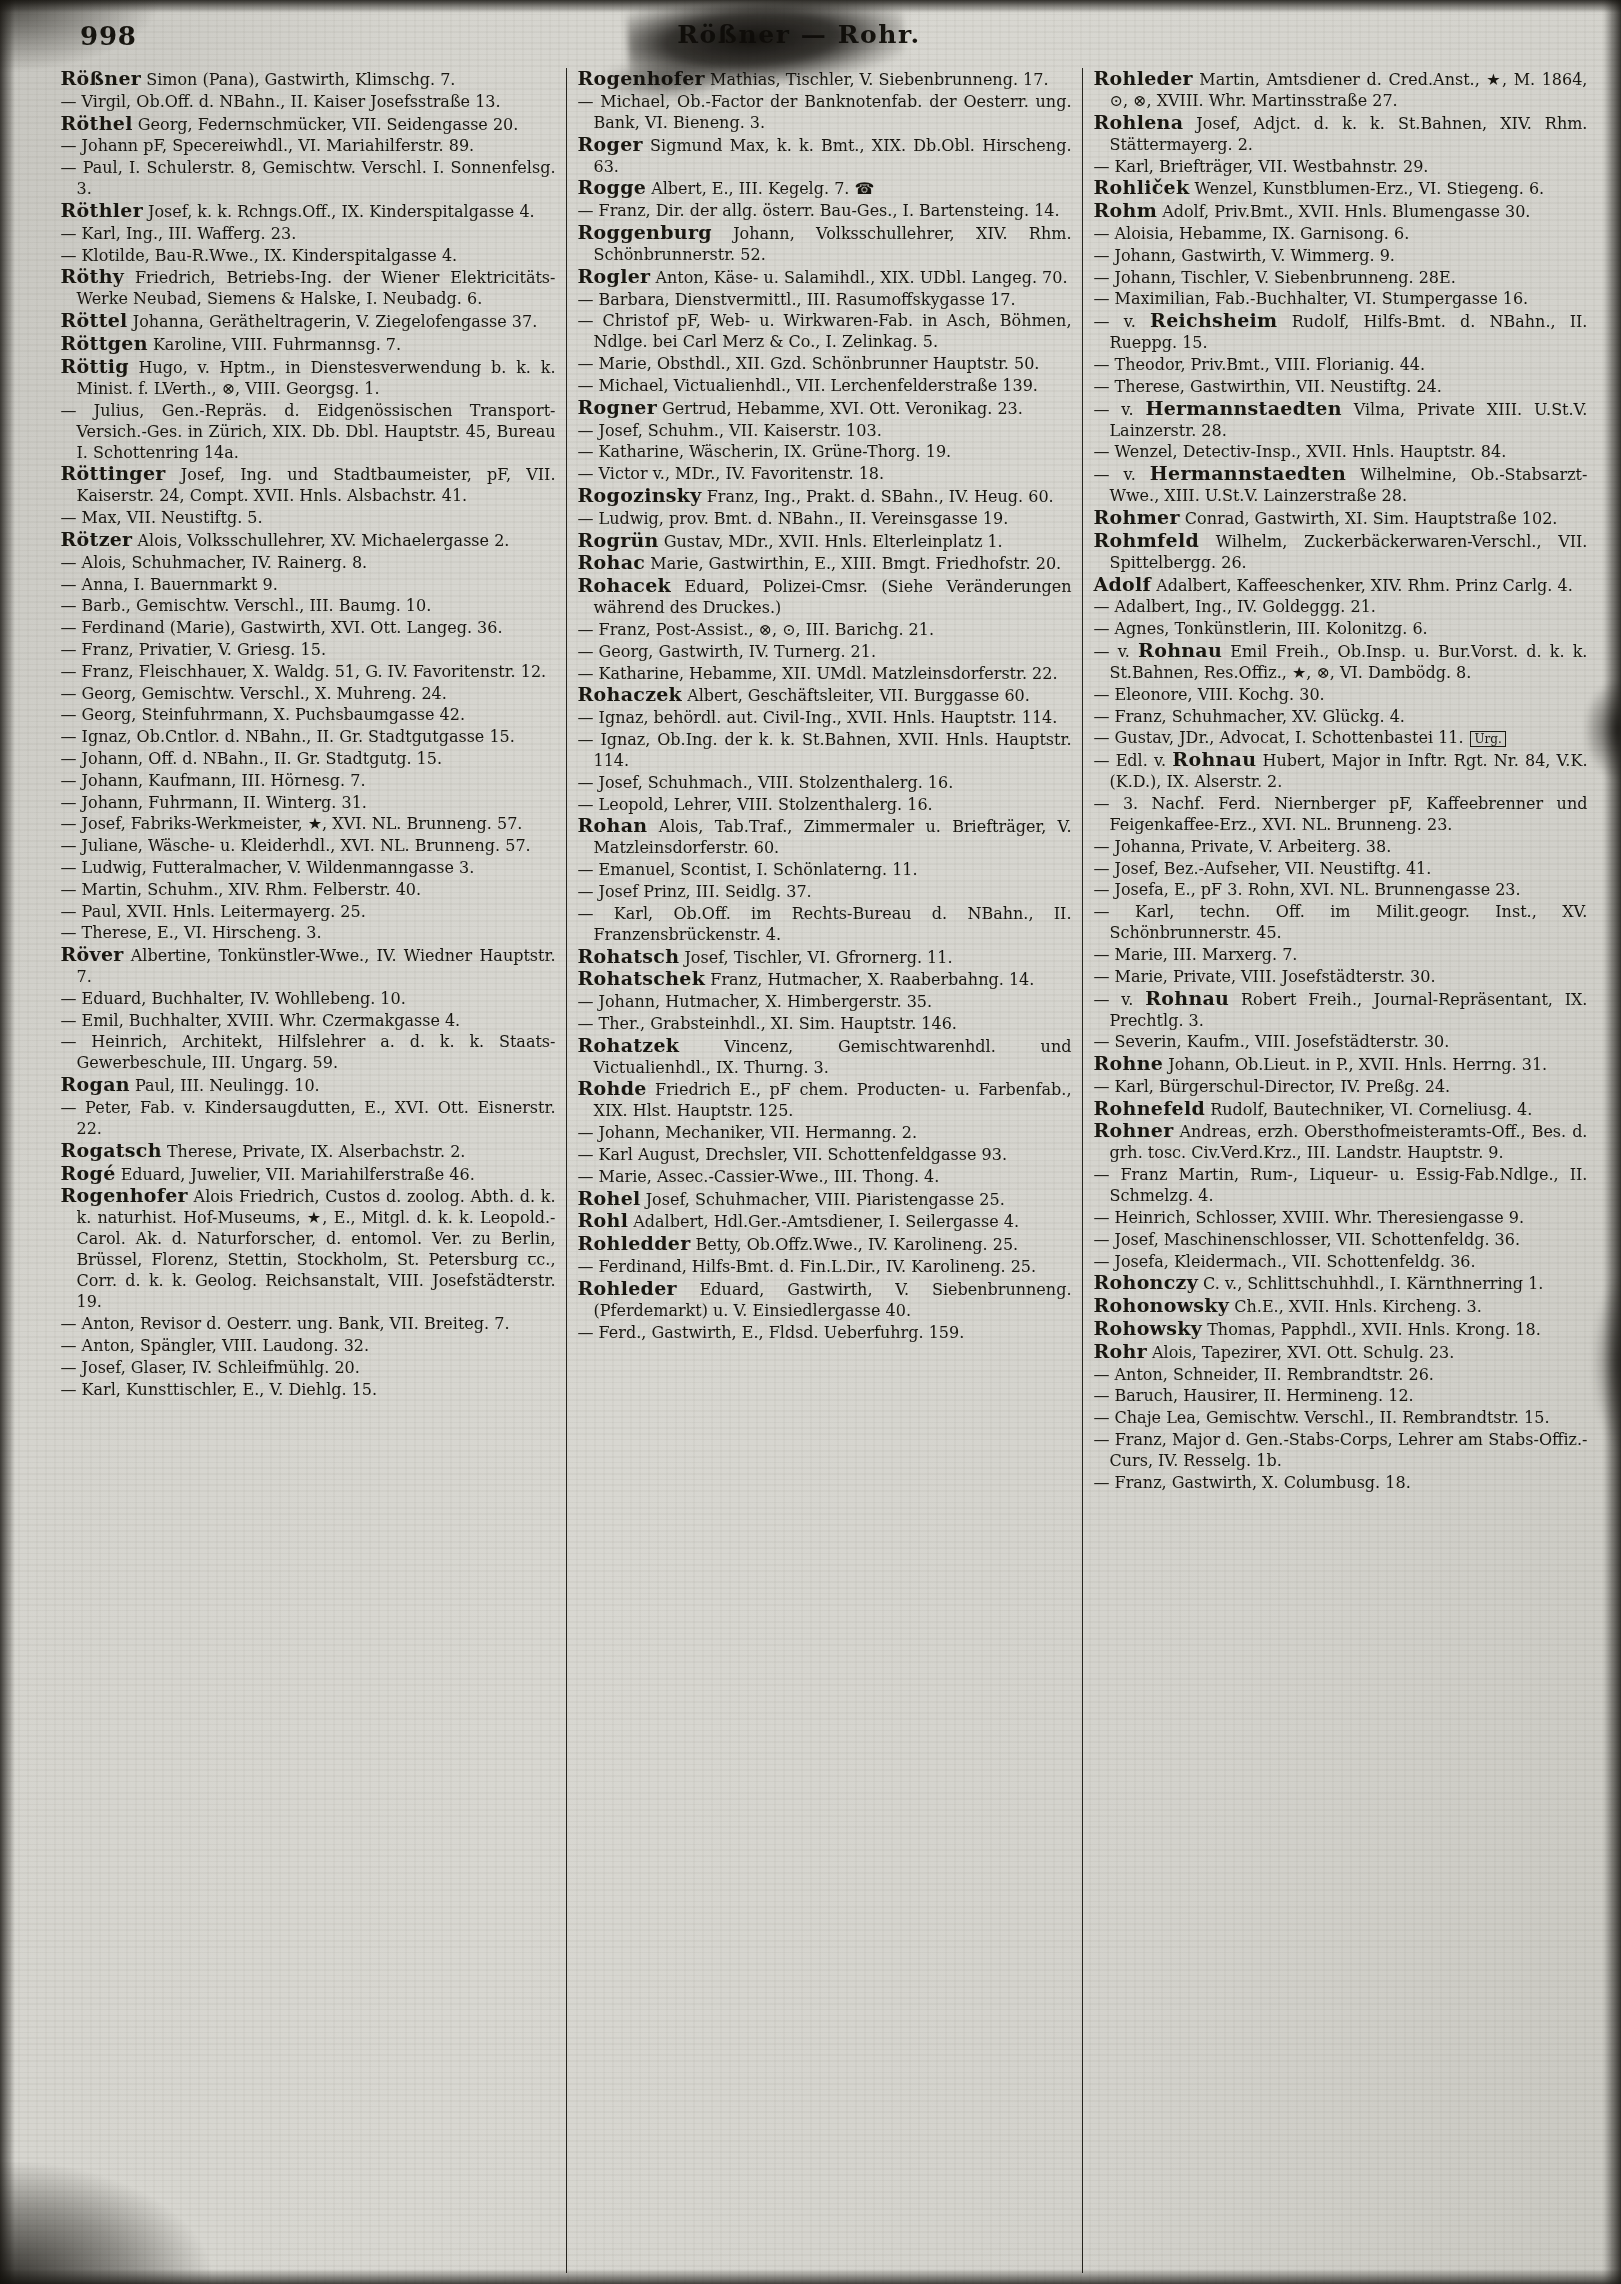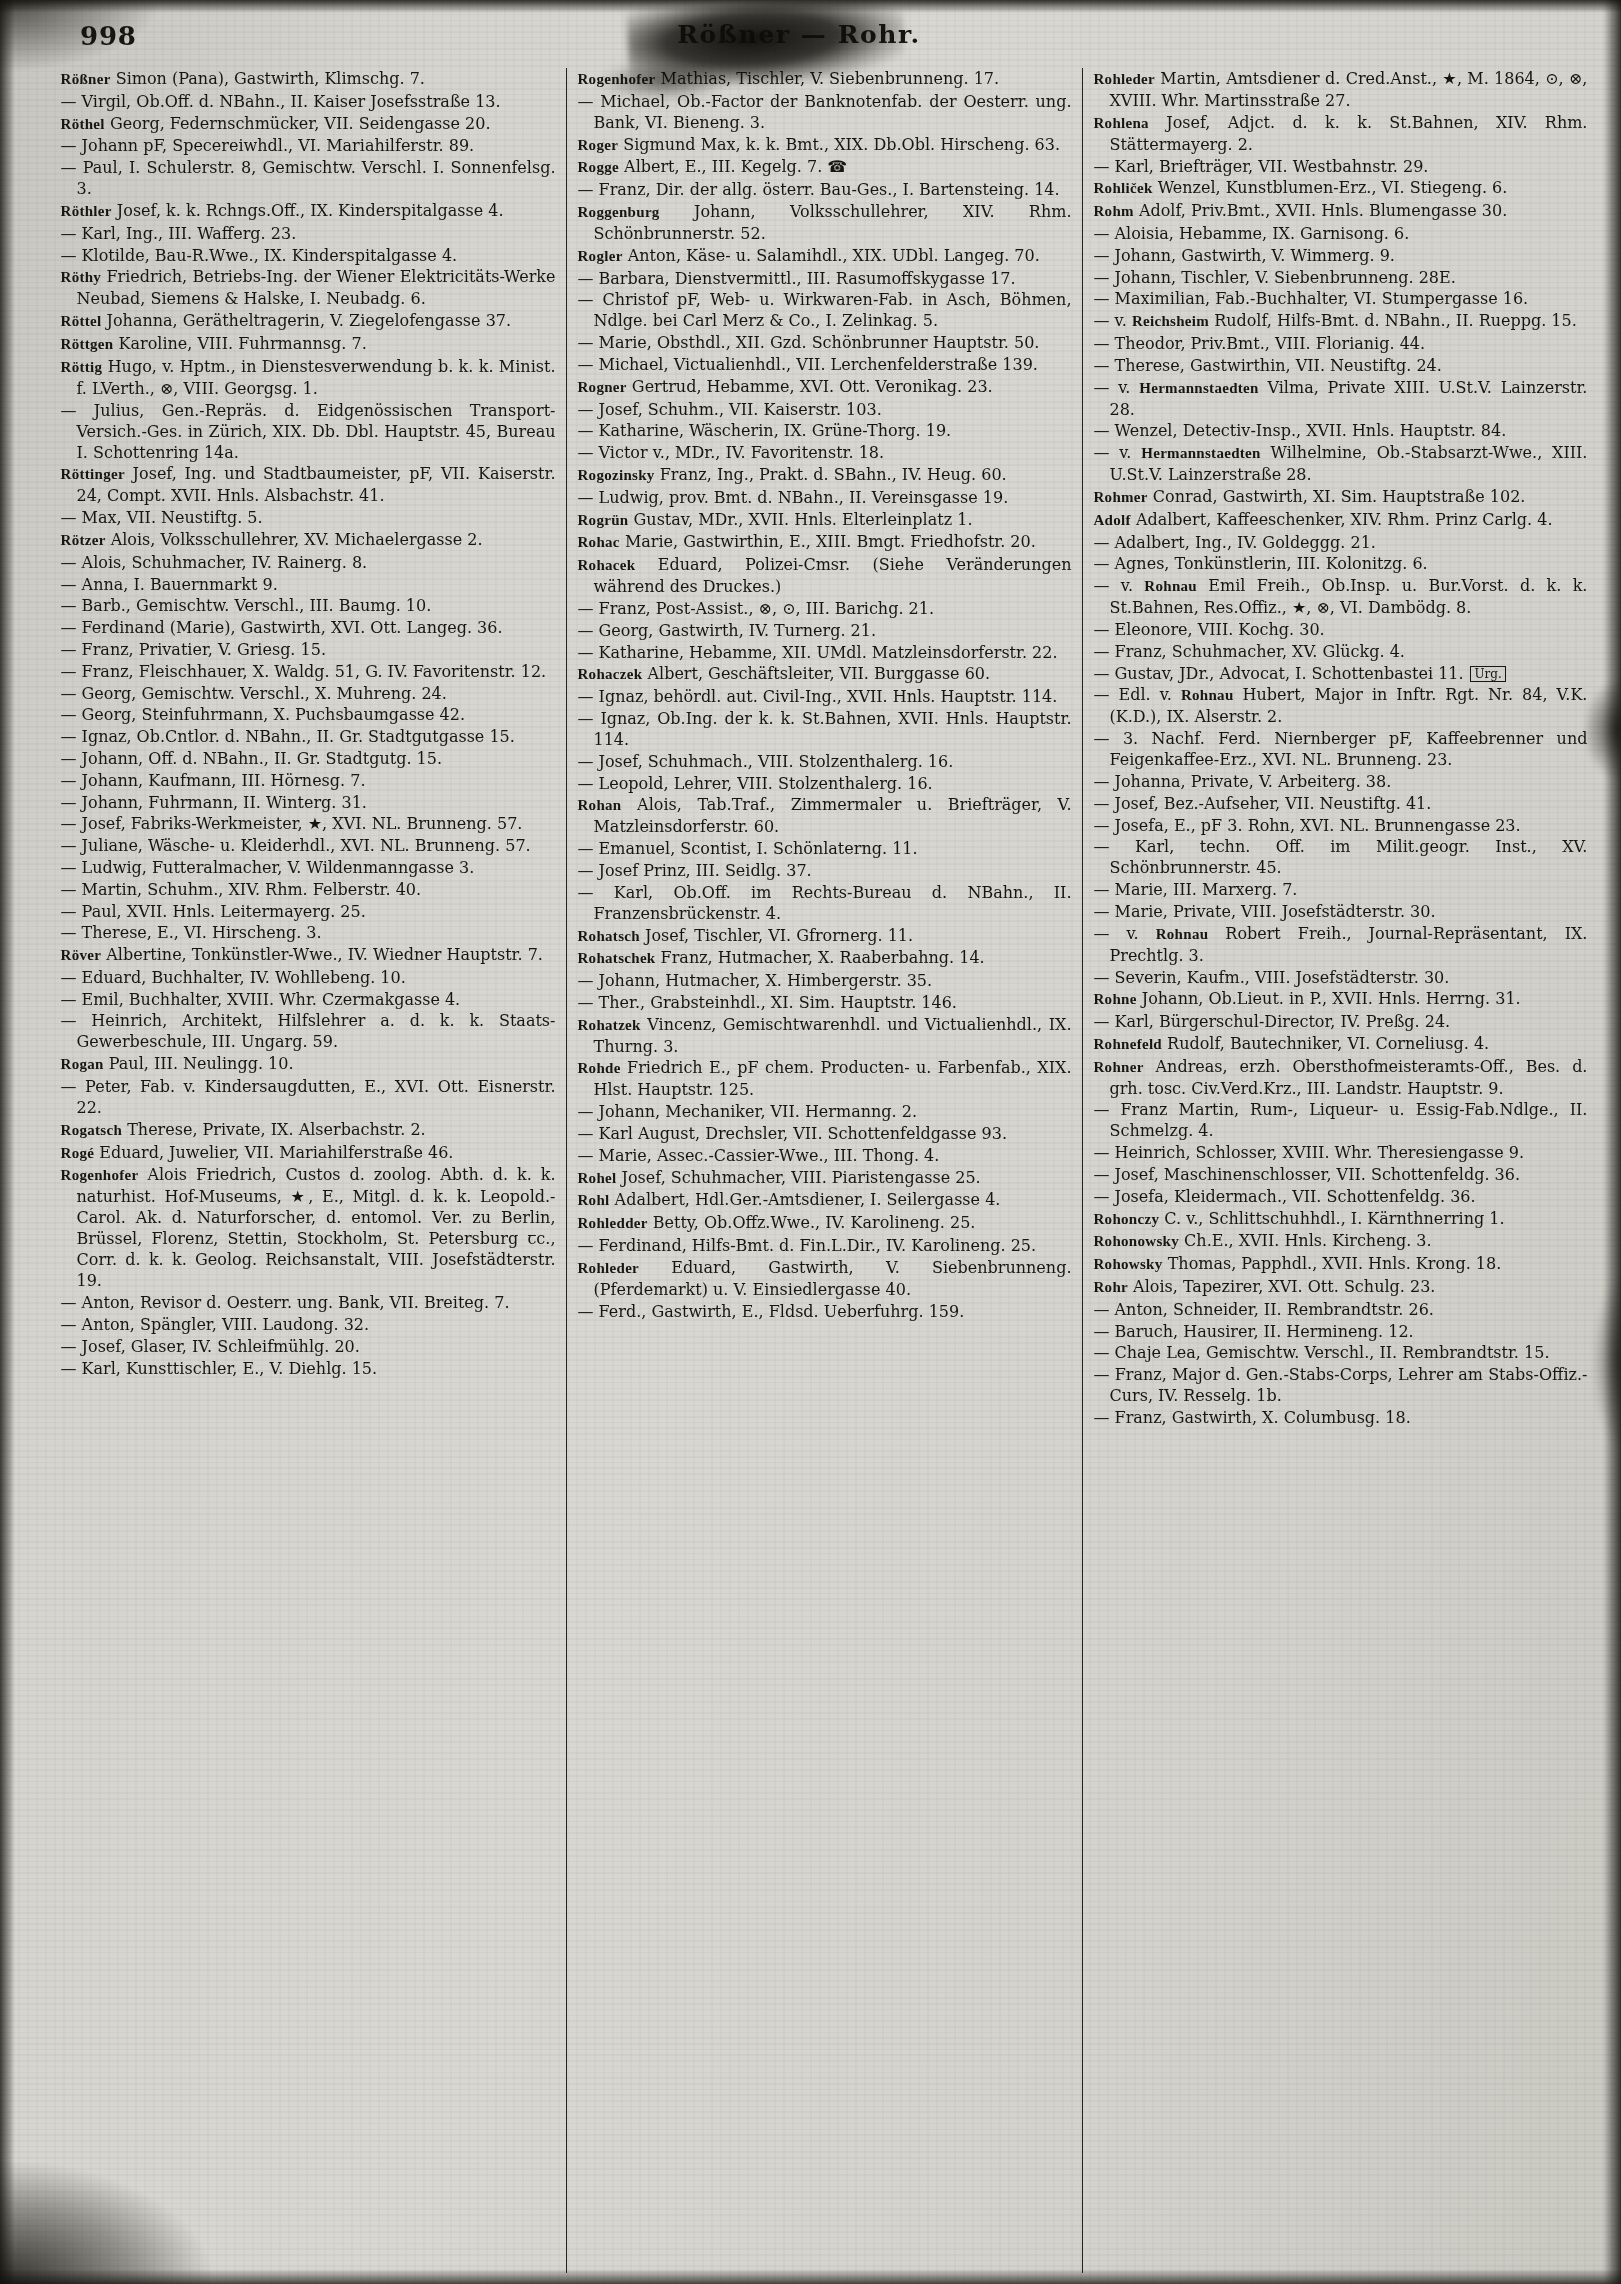--- a/index.html
+++ b/index.html
@@ -17,21 +17,21 @@
   .header{position:absolute;top:18px;left:57px;right:32px;height:42px;}
   .page-number{position:absolute;left:23px;top:3.2px;font-size:26px;font-weight:bold;letter-spacing:0.8px;}
   .page-title{position:absolute;left:0;right:49px;top:1.6px;text-align:center;font-size:25px;font-weight:bold;letter-spacing:1.6px;}
   .columns{position:absolute;top:68px;left:50px;right:24px;bottom:11.4px;display:flex;}
   .col{width:33.333%;box-sizing:border-box;padding:0 10.5px;overflow:hidden;}
   .col + .col{border-left:1.6px solid #24221c;}
   .entry{
     margin:0 0 0.8px 0;font-size:16px;line-height:21px;
     padding-left:16px;text-indent:-16px;text-align:justify;
   }
-  .seg-b{font-weight:bold;font-size:15px;letter-spacing:0.3px;font-family:Liberation Serif, serif;}
+  .seg-b{font-weight:bold;font-size:19px;letter-spacing:0.3px;}
   .seg-r{}
   .seg-x{
     display:inline-block;border:1.6px solid #181610;padding:0 3.2px;margin-left:1.6px;
     font-size:12px;line-height:14.6px;text-indent:0;vertical-align:0.8px;font-weight:normal;
   }
   
   .artifact{position:absolute;pointer-events:none;}
   .edge-top{top:0;left:0;right:0;height:13px;background:linear-gradient(to bottom,rgba(22,20,16,.85),rgba(22,20,16,0));}
   .edge-left{top:0;left:0;bottom:0;width:14.6px;background:linear-gradient(to right,rgba(24,21,17,.8),rgba(24,21,17,0));}
   .edge-right{top:0;right:0;bottom:0;width:19.5px;background:linear-gradient(to left,rgba(20,18,14,.88),rgba(20,18,14,0));}
@@ -167,20 +167,21 @@
         <p class="entry"><span class="seg-r">— Johann, Gastwirth, V. Wimmerg. 9.</span></p>
         <p class="entry"><span class="seg-r">— Johann, Tischler, V. Siebenbrunneng. 28E.</span></p>
         <p class="entry"><span class="seg-r">— Maximilian, Fab.-Buchhalter, VI. Stumpergasse 16.</span></p>
         <p class="entry"><span class="seg-r">— v. </span><span class="seg-b">Reichsheim</span><span class="seg-r"> Rudolf, Hilfs-Bmt. d. NBahn., II. Rueppg. 15.</span></p>
         <p class="entry"><span class="seg-r">— Theodor, Priv.Bmt., VIII. Florianig. 44.</span></p>
         <p class="entry"><span class="seg-r">— Therese, Gastwirthin, VII. Neustiftg. 24.</span></p>
         <p class="entry"><span class="seg-r">— v. </span><span class="seg-b">Hermannstaedten</span><span class="seg-r"> Vilma, Private XIII. U.St.V. Lainzerstr. 28.</span></p>
         <p class="entry"><span class="seg-r">— Wenzel, Detectiv-Insp., XVII. Hnls. Hauptstr. 84.</span></p>
         <p class="entry"><span class="seg-r">— v. </span><span class="seg-b">Hermannstaedten</span><span class="seg-r"> Wilhelmine, Ob.-Stabsarzt-Wwe., XIII. U.St.V. Lainzerstraße 28.</span></p>
         <p class="entry"><span class="seg-b">Rohmer</span><span class="seg-r"> Conrad, Gastwirth, XI. Sim. Hauptstraße 102.</span></p>
+        <p class="entry"><span class="seg-b">Rohmfeld</span><span class="seg-r"> Wilhelm, Zuckerbäckerwaren-Verschl., VII. Spittelbergg. 26.</span></p>
         <p class="entry"><span class="seg-b">Adolf</span><span class="seg-r"> Adalbert, Kaffeeschenker, XIV. Rhm. Prinz Carlg. 4.</span></p>
         <p class="entry"><span class="seg-r">— Adalbert, Ing., IV. Goldeggg. 21.</span></p>
         <p class="entry"><span class="seg-r">— Agnes, Tonkünstlerin, III. Kolonitzg. 6.</span></p>
         <p class="entry"><span class="seg-r">— v. </span><span class="seg-b">Rohnau</span><span class="seg-r"> Emil Freih., Ob.Insp. u. Bur.Vorst. d. k. k. St.Bahnen, Res.Offiz., ★, ⊗, VI. Dambödg. 8.</span></p>
         <p class="entry"><span class="seg-r">— Eleonore, VIII. Kochg. 30.</span></p>
         <p class="entry"><span class="seg-r">— Franz, Schuhmacher, XV. Glückg. 4.</span></p>
         <p class="entry"><span class="seg-r">— Gustav, JDr., Advocat, I. Schottenbastei 11. </span><span class="seg-x">Urg.</span></p>
         <p class="entry"><span class="seg-r">— Edl. v. </span><span class="seg-b">Rohnau</span><span class="seg-r"> Hubert, Major in Inftr. Rgt. Nr. 84, V.K. (K.D.), IX. Alserstr. 2.</span></p>
         <p class="entry"><span class="seg-r">— 3. Nachf. Ferd. Niernberger pF, Kaffeebrenner und Feigenkaffee-Erz., XVI. NL. Brunneng. 23.</span></p>
         <p class="entry"><span class="seg-r">— Johanna, Private, V. Arbeiterg. 38.</span></p>

